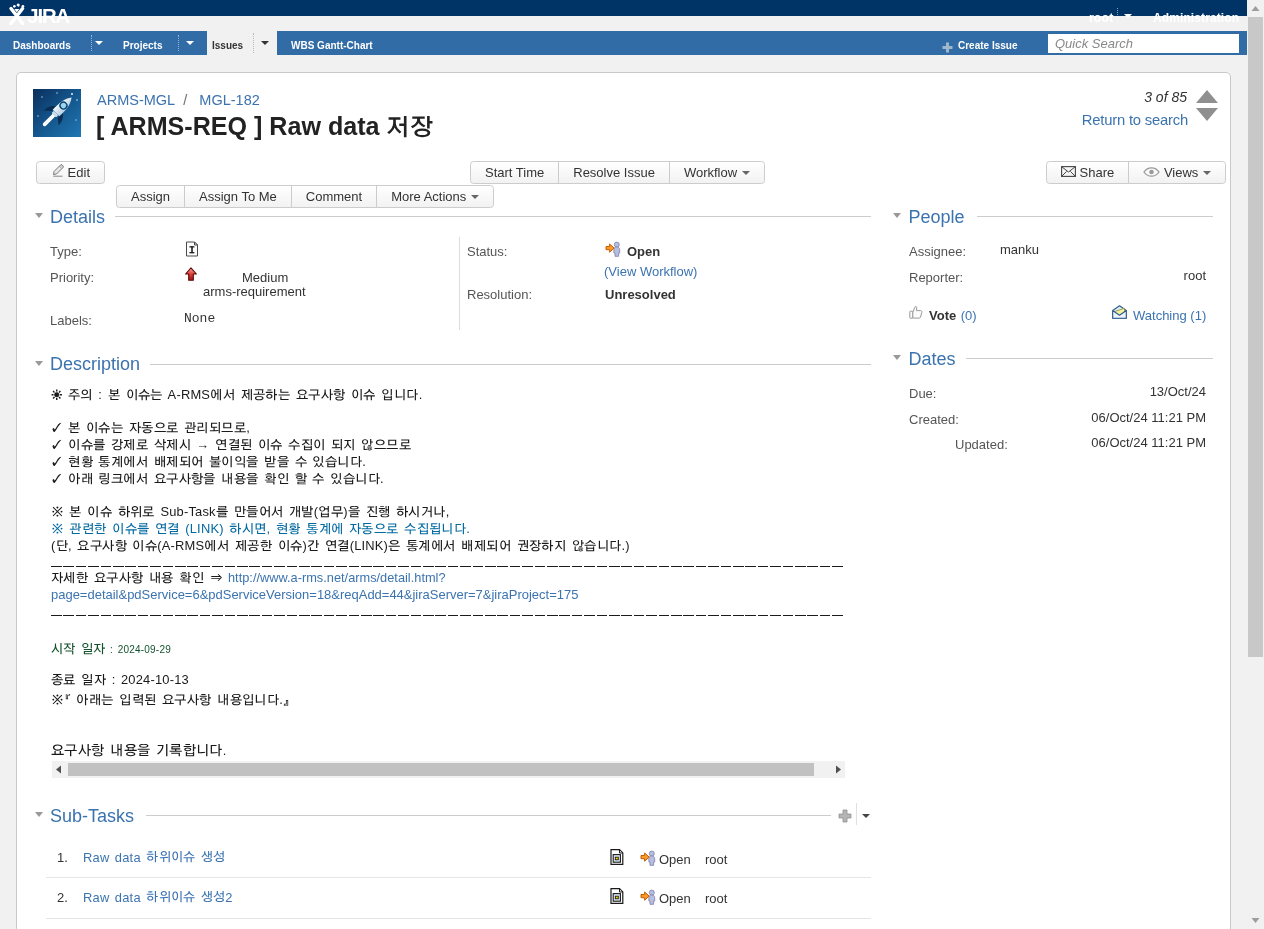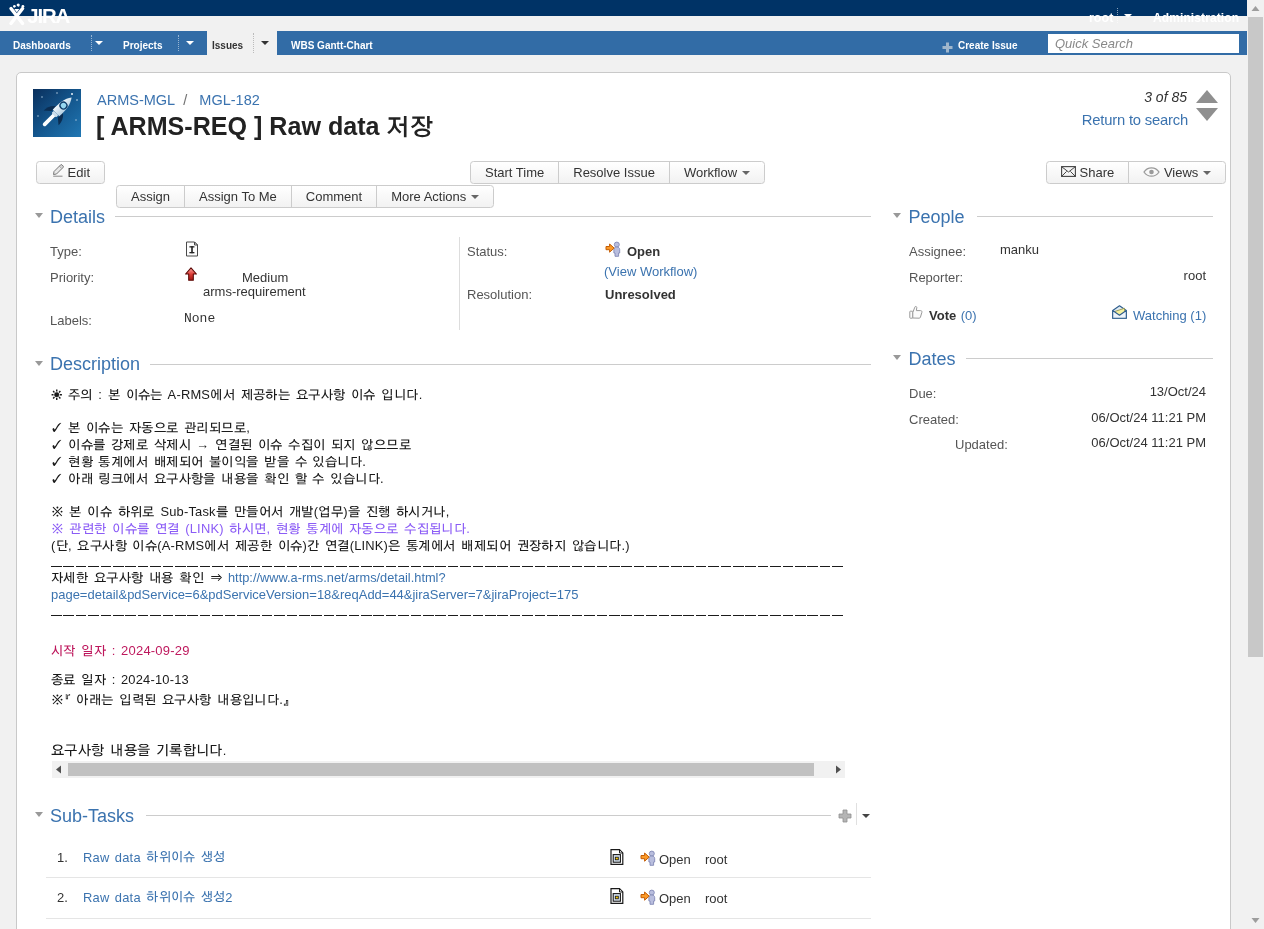--- a/index.html
+++ b/index.html
@@ -604,21 +604,21 @@
         <use href="#grd558"></use>
       </svg><svg class="kg" style="width:12.45px;height:12.80px;vertical-align:-2.59px" viewBox="0 0 996 1024">
         <use href="#grc2dc"></use>
       </svg><svg class="kg" style="width:12.45px;height:12.80px;vertical-align:-2.59px" viewBox="0 0 996 1024">
         <use href="#grac70"></use>
       </svg><svg class="kg" style="width:12.45px;height:12.80px;vertical-align:-2.59px" viewBox="0 0 996 1024">
         <use href="#grb098"></use>
       </svg>,</div>
   </div>
 <div class="abs" style="left:51px;top:521px;">
-    <div style="font-size:12.9px;color:#8b5cf6;letter-spacing:0.2px;word-spacing:1.7px;white-space:nowrap"><svg class="kg" style="width:12.83px;height:12.80px;vertical-align:-2.59px" viewBox="0 0 1026 1024">
+    <div style="font-size:12.9px;color:#0369a1;letter-spacing:0.2px;word-spacing:1.7px;white-space:nowrap"><svg class="kg" style="width:12.83px;height:12.80px;vertical-align:-2.59px" viewBox="0 0 1026 1024">
         <use href="#gr203b"></use>
       </svg> <svg class="kg" style="width:12.45px;height:12.80px;vertical-align:-2.59px" viewBox="0 0 996 1024">
         <use href="#grad00"></use>
       </svg><svg class="kg" style="width:12.45px;height:12.80px;vertical-align:-2.59px" viewBox="0 0 996 1024">
         <use href="#grb828"></use>
       </svg><svg class="kg" style="width:12.45px;height:12.80px;vertical-align:-2.59px" viewBox="0 0 996 1024">
         <use href="#grd55c"></use>
       </svg> <svg class="kg" style="width:12.45px;height:12.80px;vertical-align:-2.59px" viewBox="0 0 996 1024">
         <use href="#grc774"></use>
       </svg><svg class="kg" style="width:12.45px;height:12.80px;vertical-align:-2.59px" viewBox="0 0 996 1024">
@@ -766,21 +766,21 @@
         <use href="#gr21d2"></use>
       </svg> <a><span class="" style="display:inline-block;transform:scaleX(0.9924);transform-origin:0 50%;font-size:12.9px;letter-spacing:0;word-spacing:0">http://www.a-rms.net/arms/detail.html?</span></a></div>
   </div>
 <div class="abs" style="left:51px;top:587px;">
     <div style="font-size:12.9px;color:#1a1a1a;letter-spacing:0.2px;word-spacing:1.7px;white-space:nowrap"><a><span class="" style="display:inline-block;transform:scaleX(1.0068);transform-origin:0 50%;font-size:12.9px;letter-spacing:0;word-spacing:0">page=detail&amp;pdService=6&amp;pdServiceVersion=18&amp;reqAdd=44&amp;jiraServer=7&amp;jiraProject=175</span></a></div>
   </div>
 <div class="abs" style="left:51px;top:614.5px;">
     <div style="width:793px;height:1.8px;background:repeating-linear-gradient(90deg,#1c1c1c 0 10.6px,transparent 10.6px 12.4px)"></div>
   </div>
 <div class="abs" style="left:51px;top:643px;">
-    <div style="font-size:13px;color:#be185d;letter-spacing:0.2px;word-spacing:1.7px;white-space:nowrap"><svg class="kg" style="width:12.45px;height:12.80px;vertical-align:-2.59px" viewBox="0 0 996 1024">
+    <div style="font-size:10px;color:#14532d;letter-spacing:0.2px;word-spacing:1.7px;white-space:nowrap"><svg class="kg" style="width:12.45px;height:12.80px;vertical-align:-2.59px" viewBox="0 0 996 1024">
         <use href="#grc2dc"></use>
       </svg><svg class="kg" style="width:12.45px;height:12.80px;vertical-align:-2.59px" viewBox="0 0 996 1024">
         <use href="#grc791"></use>
       </svg> <svg class="kg" style="width:12.45px;height:12.80px;vertical-align:-2.59px" viewBox="0 0 996 1024">
         <use href="#grc77c"></use>
       </svg><svg class="kg" style="width:12.45px;height:12.80px;vertical-align:-2.59px" viewBox="0 0 996 1024">
         <use href="#grc790"></use>
       </svg> : 2024-09-29</div>
   </div>
 <div class="abs" style="left:51px;top:672px;">

